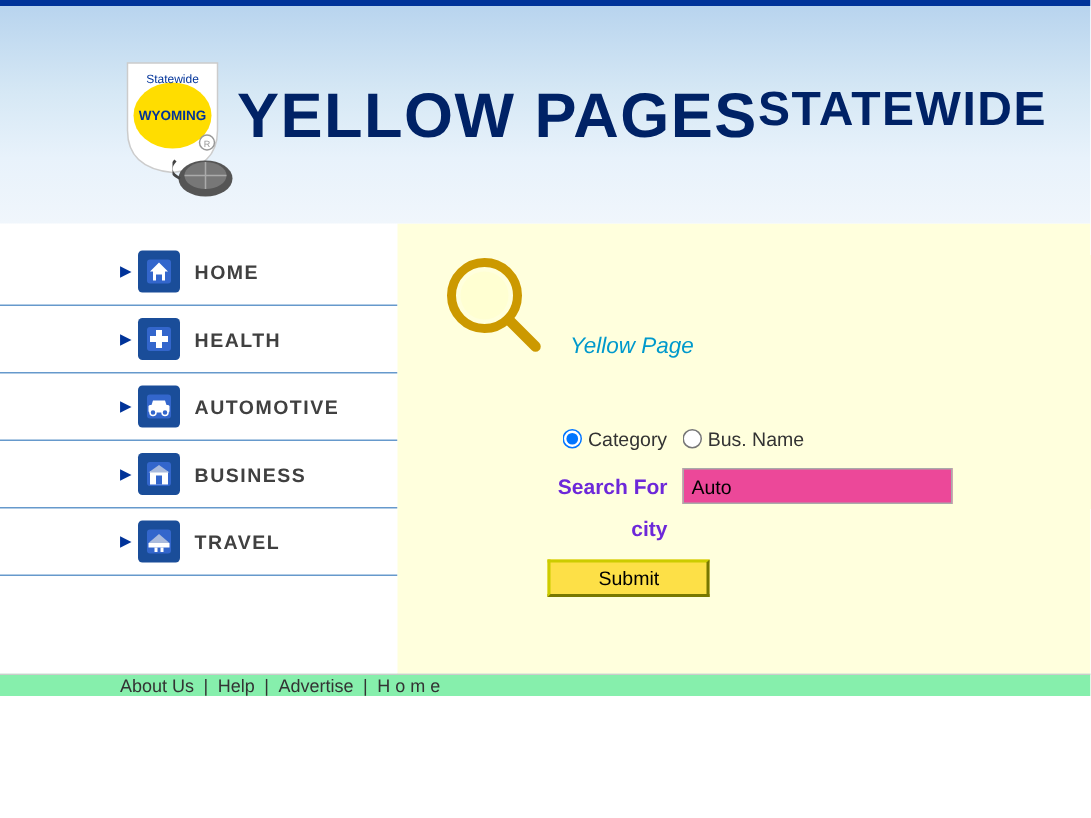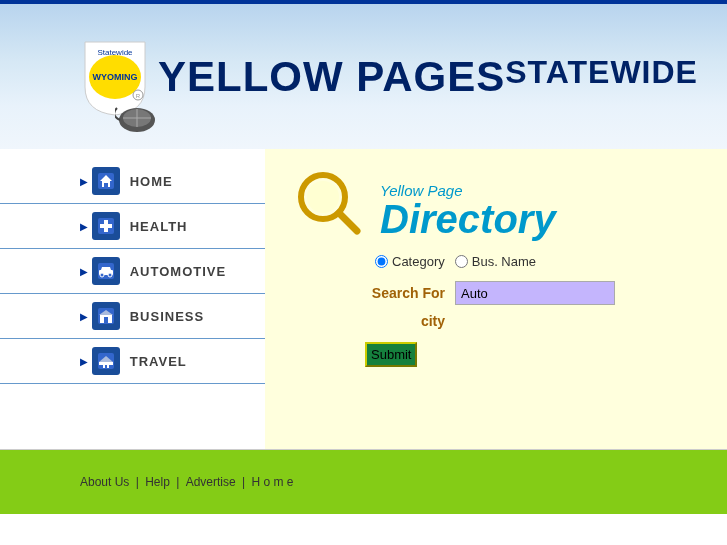--- a/index.html
+++ b/index.html
@@ -168,61 +168,62 @@
       gap: 10px;
     }
 
     .radio-label {
       font-size: 13px;
       color: #333;
       display: flex;
       align-items: center;
       gap: 4px;
       cursor: pointer;
+      margin-top: 31px;
     }
 
     .search-form {
       display: grid;
       grid-template-columns: 90px 180px;
       gap: 8px 10px;
       align-items: center;
       margin-left: 60px;
     }
 
     .field-label {
       font-size: 14px;
-      color: #a16207;
+      color: #6d28d9;
       font-weight: bold;
       text-align: right;
     }
 
     .text-input {
-      width: 160px;
+      width: 180px;
       height: 24px;
       border: 1px solid #aaa;
       font-size: 13px;
       padding: 2px 5px;
-      background: #c4b5fd;
+      background: #ec4899;
     }
 
     .submit-btn {
-      background: #15803d;
+      background: #fde047;
       border: 2px outset #cccc00;
-      padding: 3px 4px;
+      padding: 3px 32px;
       font-size: 13px;
       cursor: pointer;
       font-weight: normal;
       margin-left: 10px;
       margin-top: 5px;
     }
 
     
     .footer {
-      background: #84cc16;
-      padding: 25px 80px;
+      background: #86efac;
+      padding: 0 80px;
       display: flex;
       justify-content: space-between;
       align-items: flex-start;
       border-top: 1px solid #ccc;
     }
 
     .footer-links {
       font-size: 12px;
       color: #333;
     }
@@ -356,21 +357,20 @@
     <div class="directory-header">
 
       <svg class="magnifier-icon" viewBox="0 0 70 70" xmlns="http://www.w3.org/2000/svg">
         <circle cx="28" cy="28" r="22" fill="none" stroke="#cc9900" stroke-width="6"></circle>
         <circle cx="28" cy="28" r="16" fill="rgba(255,255,200,0.5)" stroke="none"></circle>
         <line x1="44" y1="44" x2="62" y2="62" stroke="#cc9900" stroke-width="7" stroke-linecap="round"></line>
       </svg>
 
       <div class="dir-title-block">
         <span class="dir-subtitle">Yellow Page</span>
-        <span class="dir-title">Directory</span>
       </div>
     </div>
 
     <div class="search-options">
       <label class="radio-label">
         <input type="radio" name="searchType" checked="" style="">
         <span>Category</span>
       </label>
       <label class="radio-label">
         <input type="radio" name="searchType" style="">

